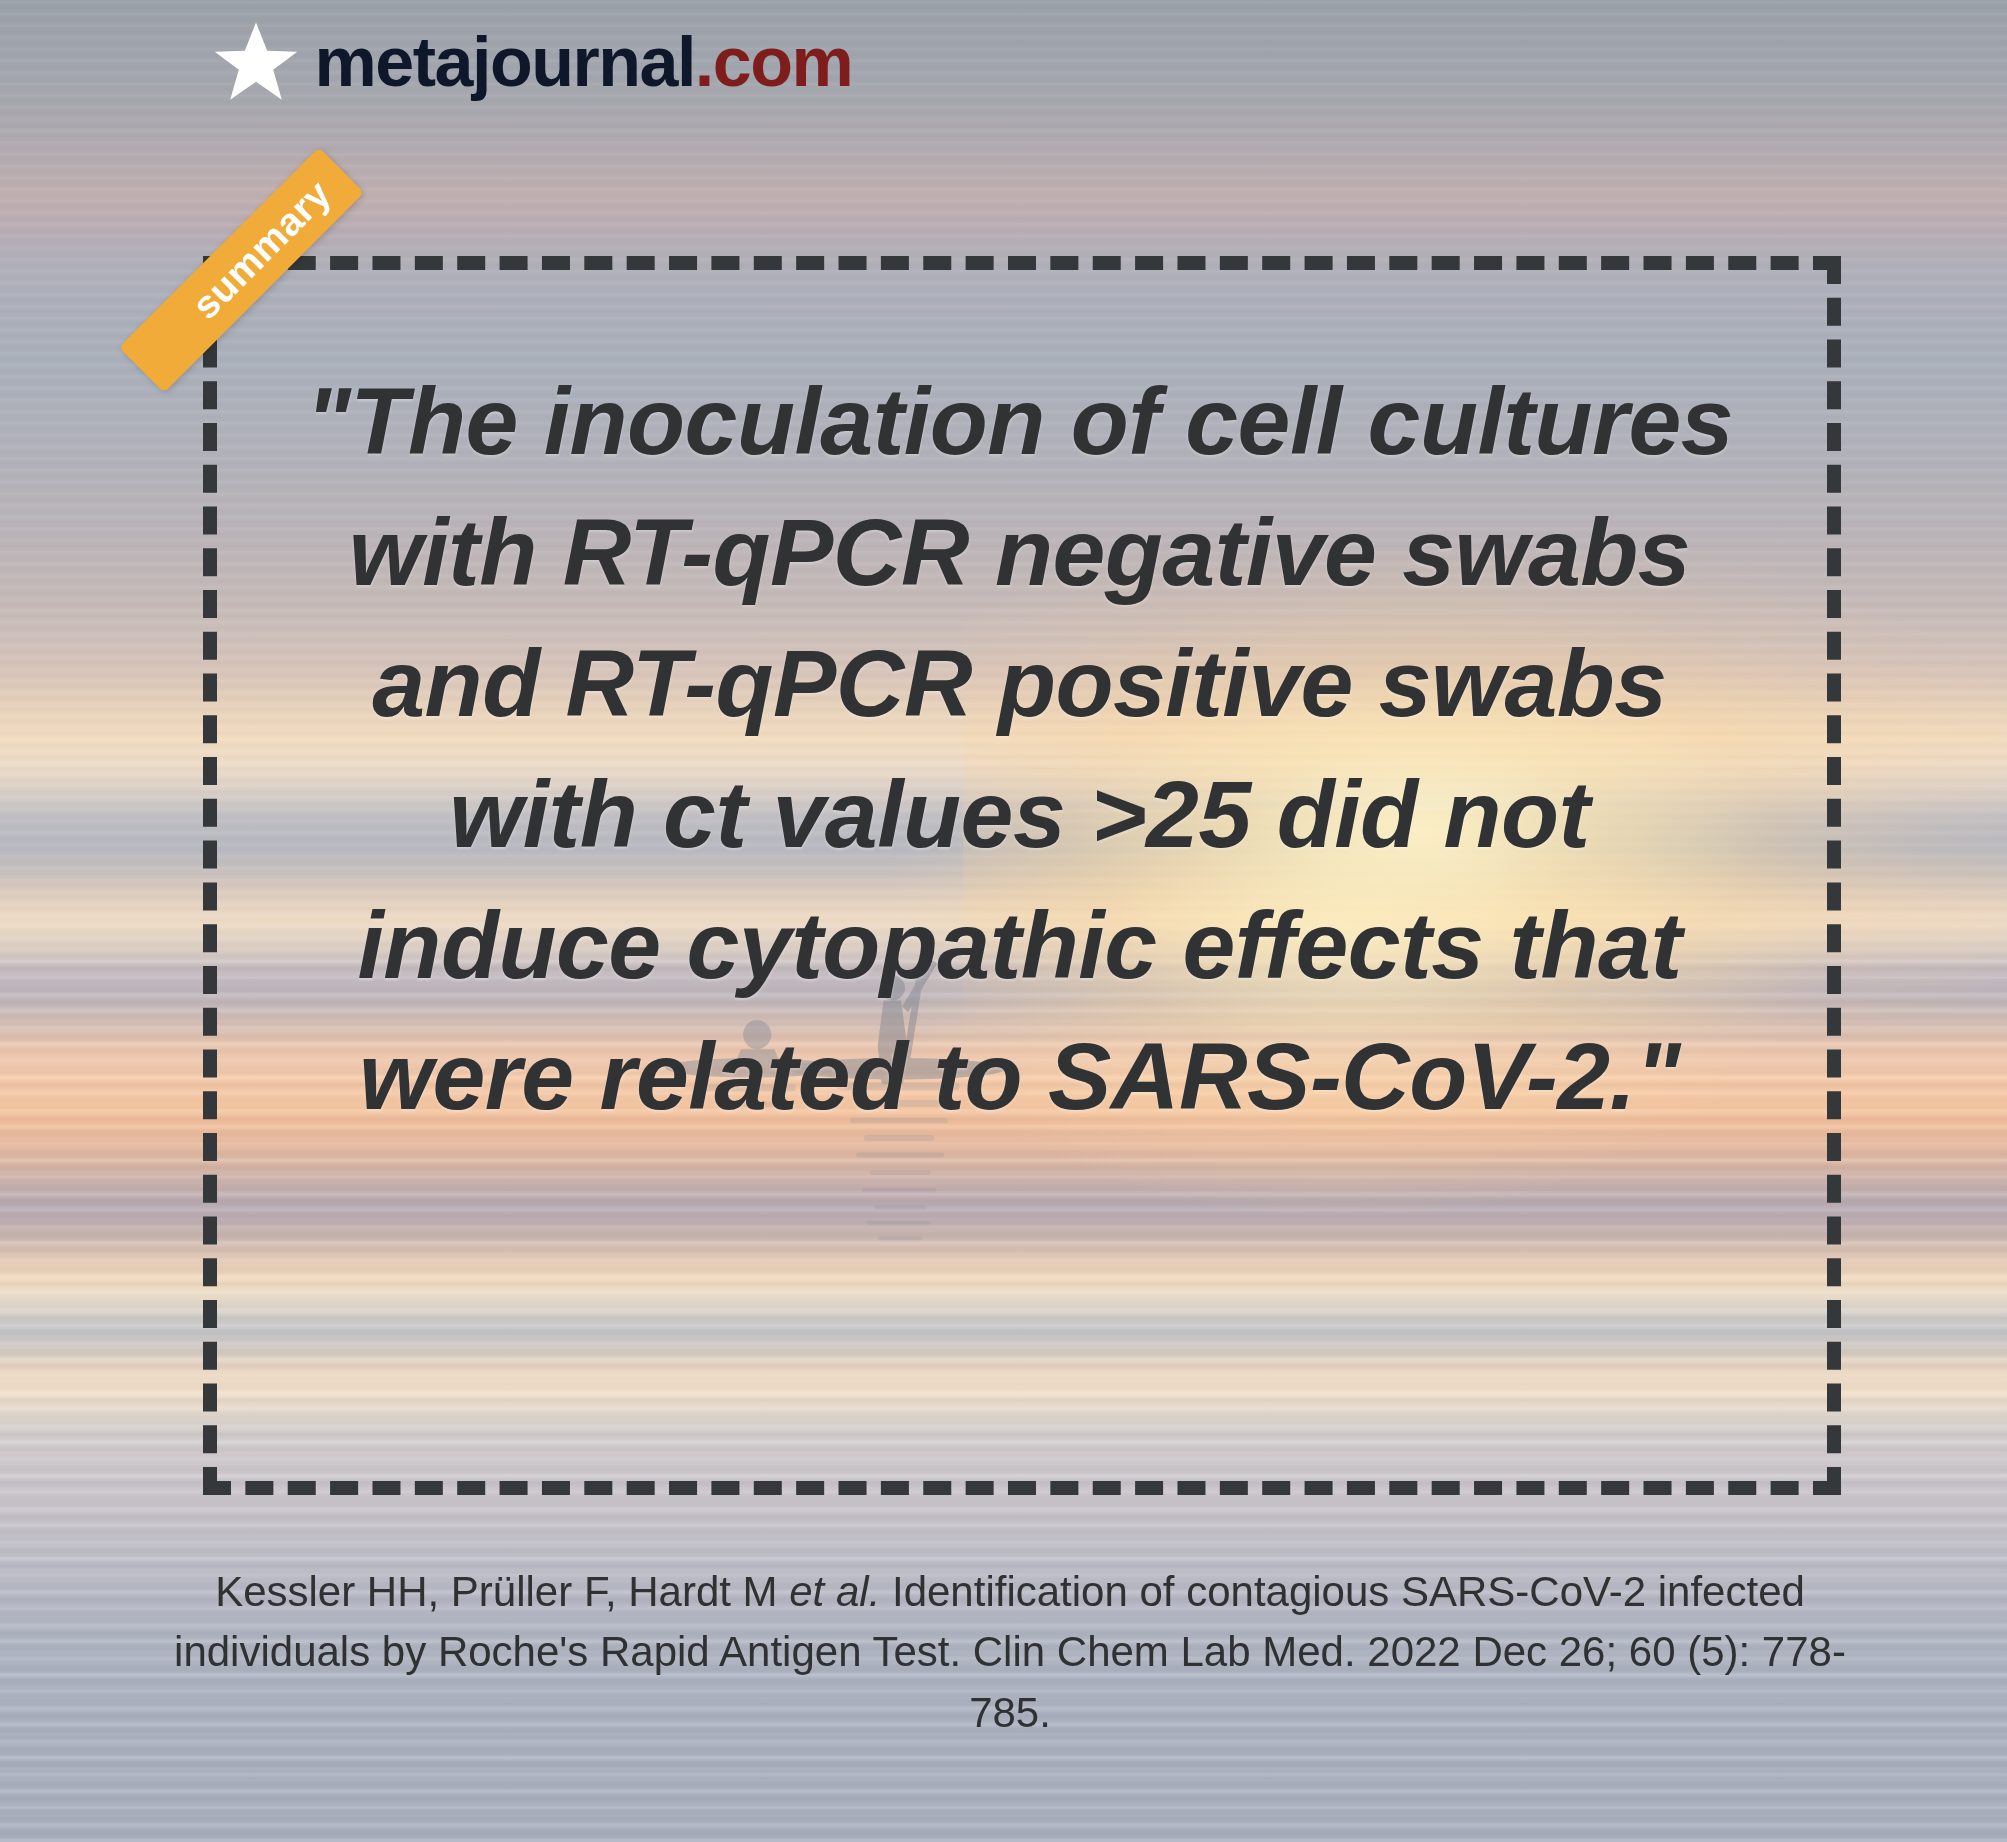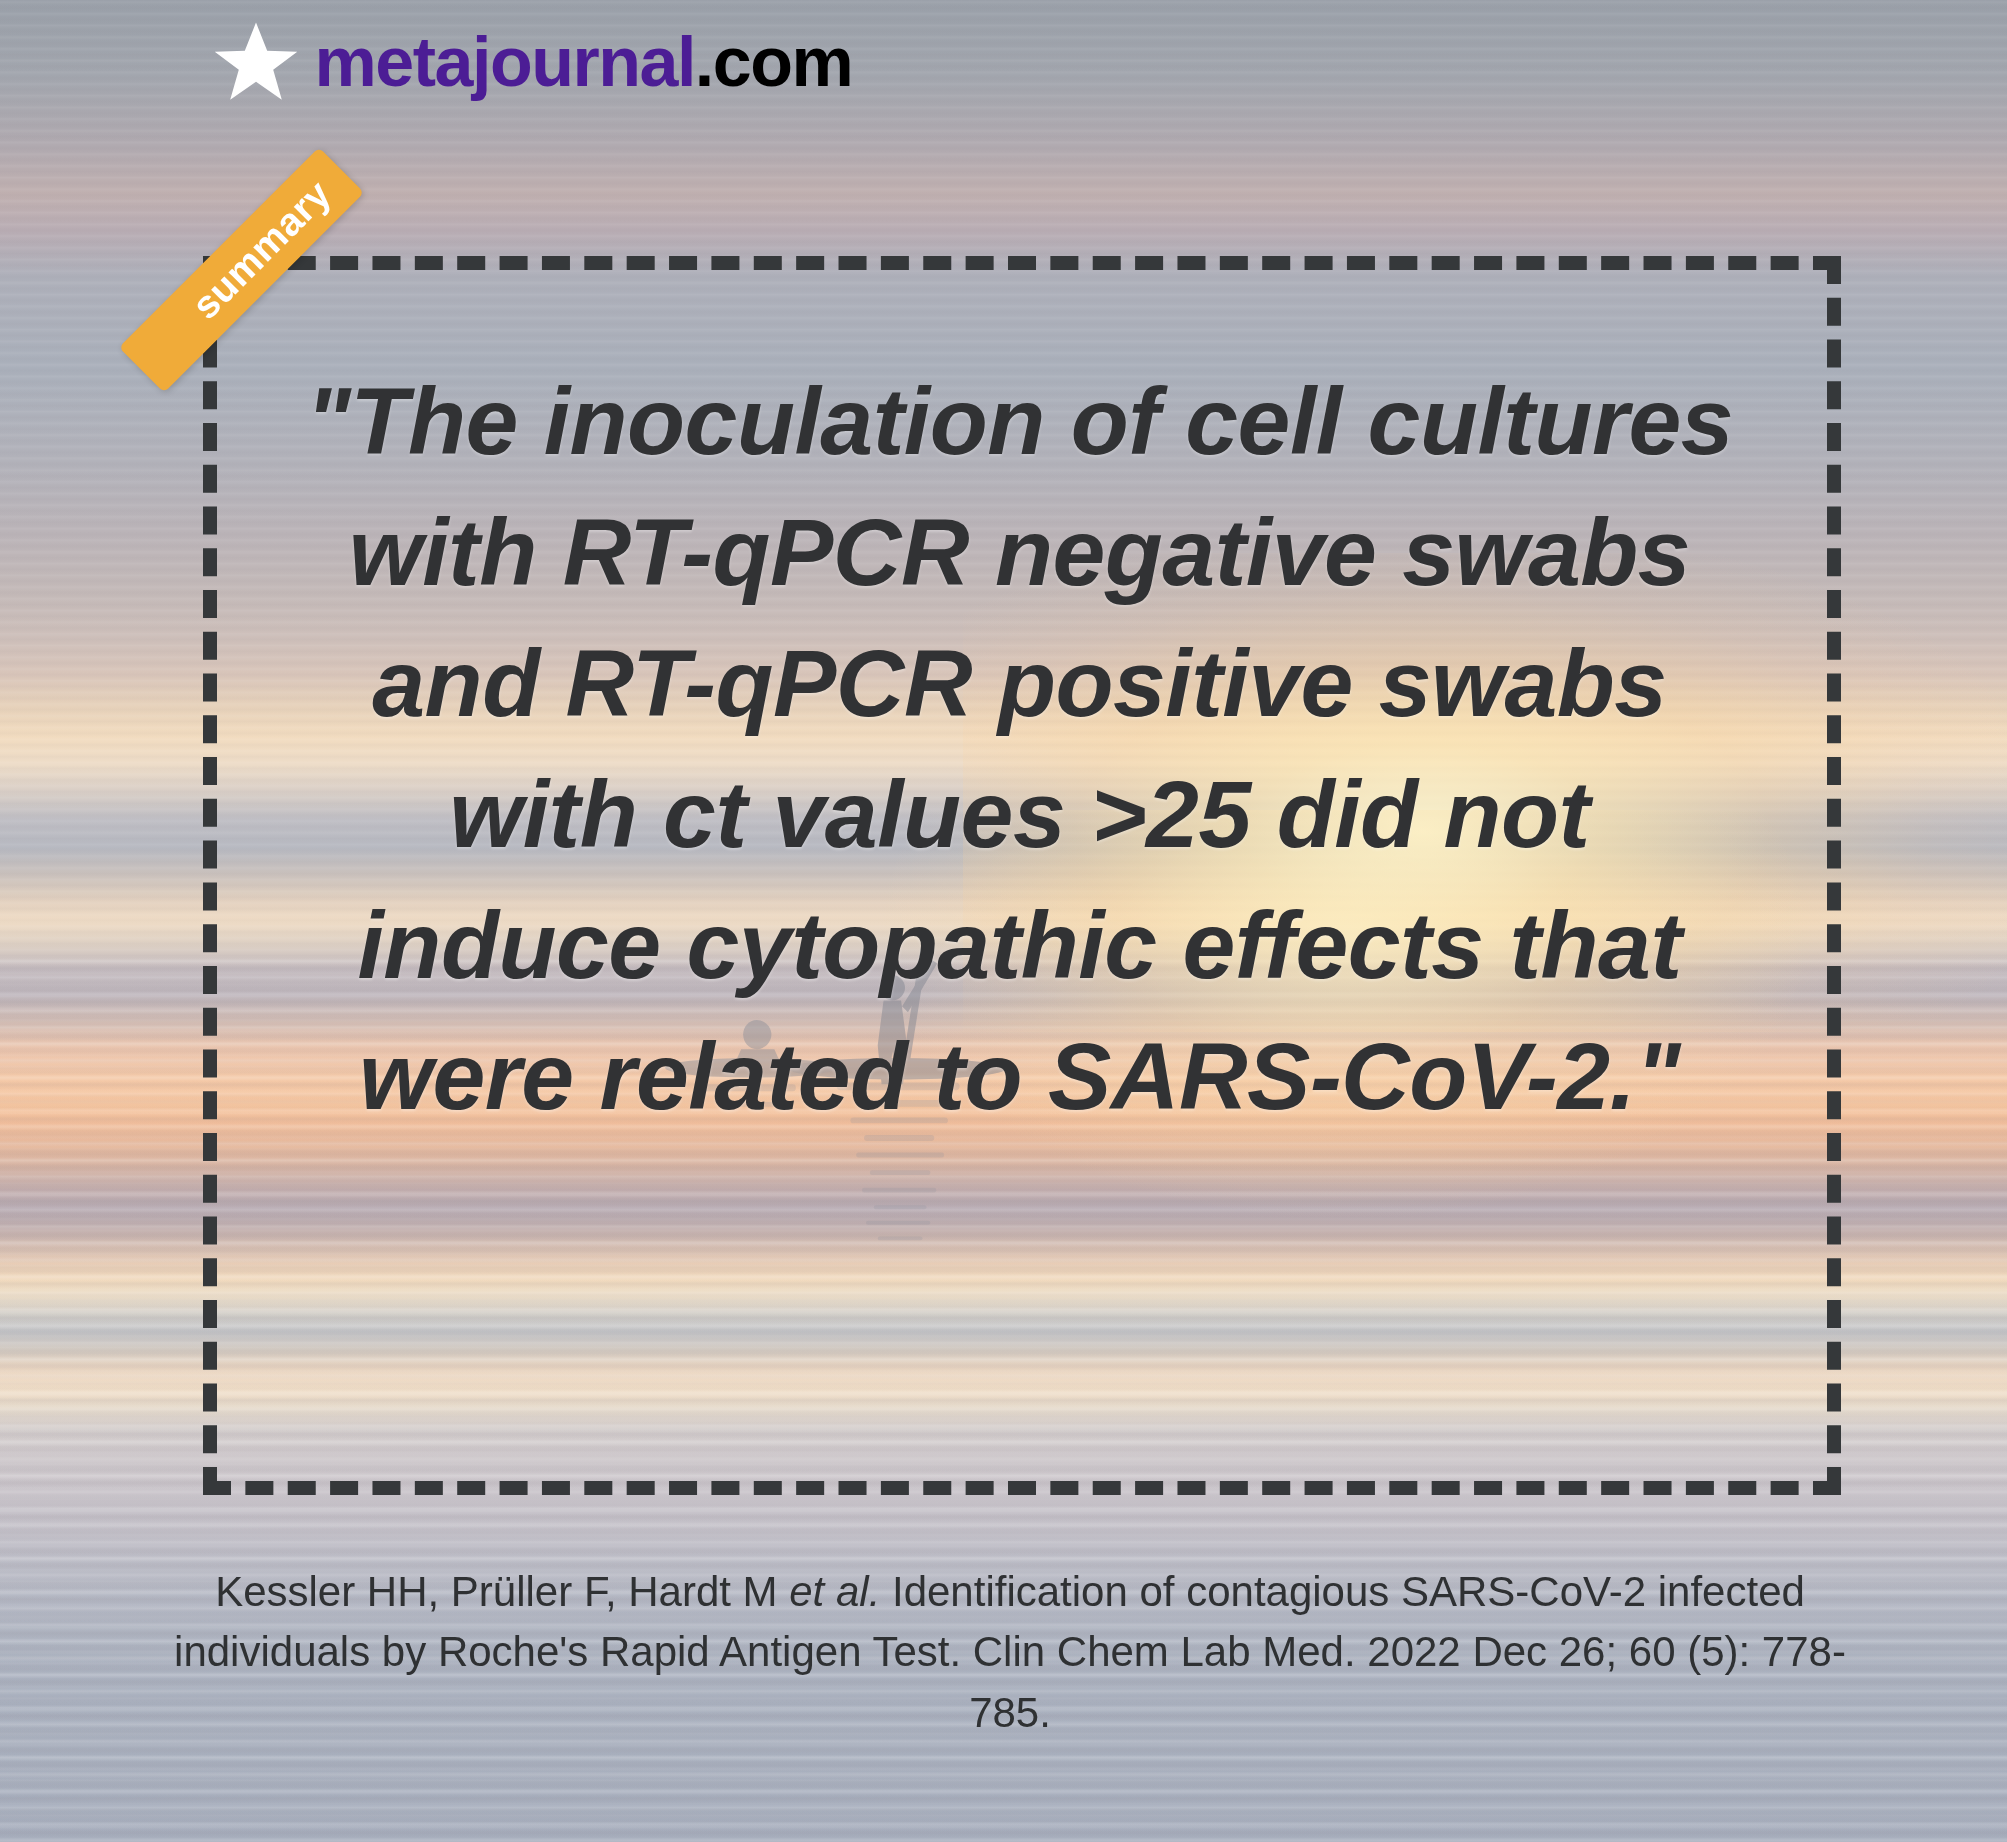--- a/index.html
+++ b/index.html
@@ -153,22 +153,22 @@
     gap: 15.6px;
   }
   .logo-star { display: block; }
   .logo-text {
     font-size: 70px;
     font-weight: bold;
     letter-spacing: -1.5px;
     line-height: 1;
     white-space: nowrap;
   }
-  .logo-name { color: #4c1d95; }
-  .logo-tld  { color: #000000; }
+  .logo-name { color: #0f172a; }
+  .logo-tld  { color: #7f1d1d; }
 
   
   .quote-frame {
     position: absolute;
     left: 203px;
     top: 256px;
     width: 1638px;
     height: 1239px;
     border: 14.6px dashed #35383a;
     box-sizing: border-box;

